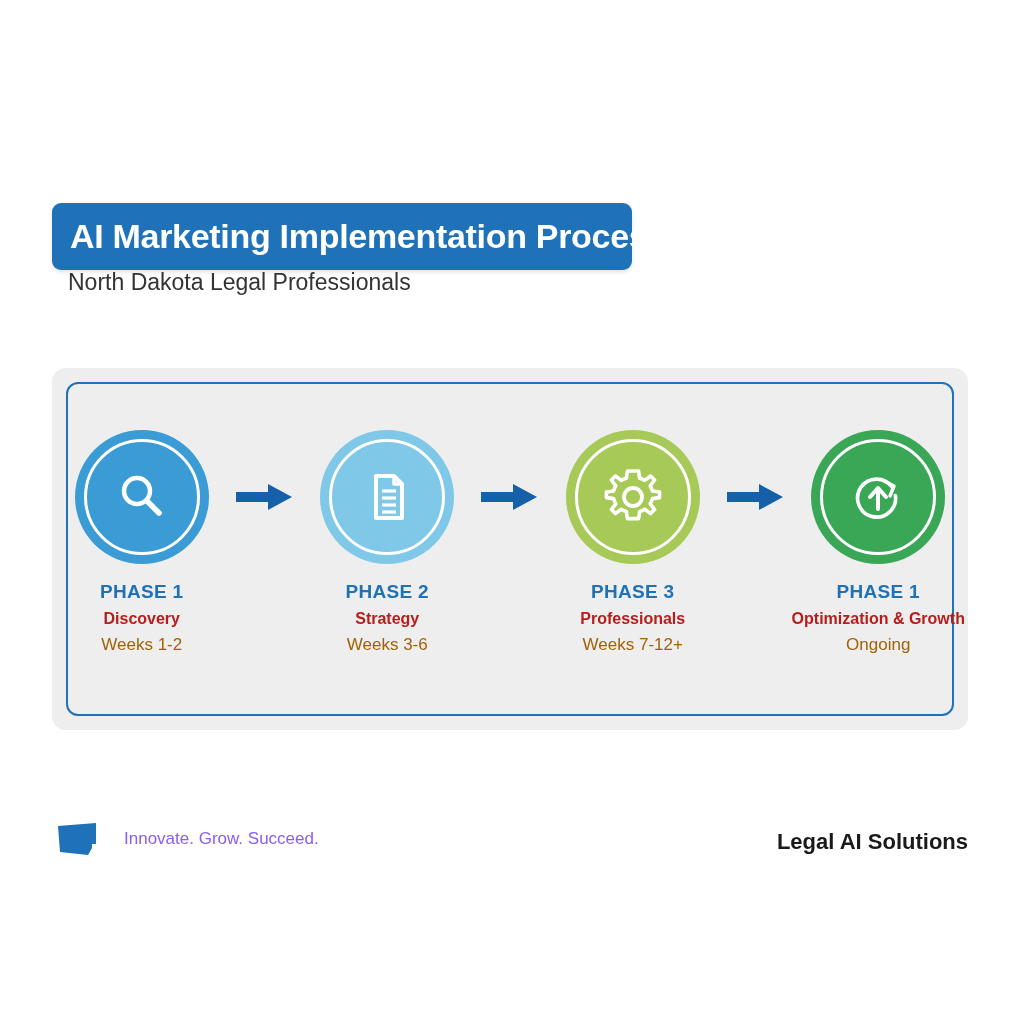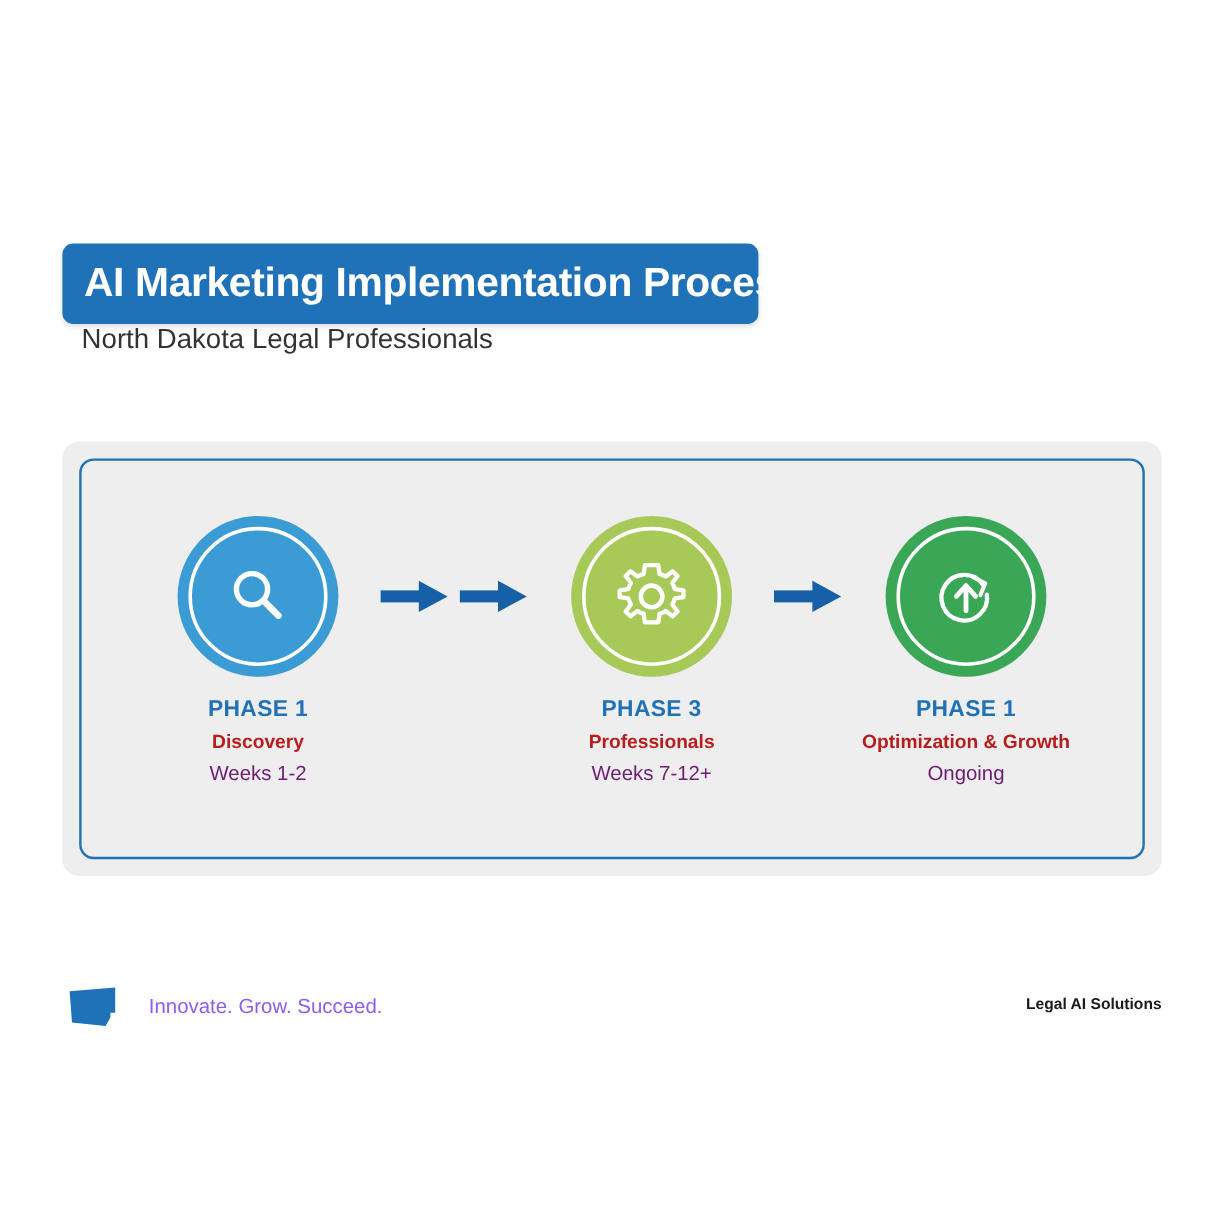--- a/index.html
+++ b/index.html
@@ -120,21 +120,21 @@
   .phase-name {
     margin-top: 7px;
     font-size: 16px;
     font-weight: bold;
     color: #b91c1c;
     white-space: nowrap;
   }
   .phase-time {
     margin-top: 7px;
     font-size: 17px;
-    color: #701a75;
+    color: #a16207;
     white-space: nowrap;
   }
 
   .arrow {
     width: 66px;
     margin-top: 52px;
     display: flex;
     align-items: center;
     justify-content: center;
     flex: none;
@@ -158,21 +158,21 @@
     left: 68px;
     top: 9px;
     font-size: 17px;
     color: #8b5cf6;
     white-space: nowrap;
   }
   #footer-brand {
     position: absolute;
     right: 0;
     top: 9px;
-    font-size: 13px;
+    font-size: 22px;
     font-weight: bold;
     color: #1a1a1a;
     white-space: nowrap;
   }
 </style>
 </head>
 <body>
 
 <div id="title-bar">
   <div id="title-text">AI Marketing Implementation Process</div>
@@ -199,20 +199,38 @@
       <div class="phase-time">Weeks 1-2</div>
     </div>
 
     <div class="arrow">
       <svg width="58" height="30" viewBox="0 0 58 30">
         <rect x="0" y="10" width="34" height="10" fill="#1560a8"></rect>
         <polygon points="32,2 56,15 32,28" fill="#1560a8"></polygon>
       </svg>
     </div>
 
+    <div class="phase">
+      <div class="phase-circle" style="background:#7fc8e8;">
+        <div class="ring"></div>
+        <div class="phase-icon">
+          <svg width="62" height="62" viewBox="0 0 62 62">
+            <path d="M20 10 L38 10 L46 18 L46 52 L20 52 Z" fill="none" stroke="#ffffff" stroke-width="4" stroke-linejoin="round"></path>
+            <path d="M38 10 L38 18 L46 18" fill="none" stroke="#ffffff" stroke-width="3.5" stroke-linejoin="round"></path>
+            <line x1="26" y1="25" x2="40" y2="25" stroke="#ffffff" stroke-width="3.2"></line>
+            <line x1="26" y1="32" x2="40" y2="32" stroke="#ffffff" stroke-width="3.2"></line>
+            <line x1="26" y1="39" x2="40" y2="39" stroke="#ffffff" stroke-width="3.2"></line>
+            <line x1="26" y1="46" x2="40" y2="46" stroke="#ffffff" stroke-width="3.2"></line>
+          </svg>
+        </div>
+      </div>
+      <div class="phase-label">PHASE 2</div>
+      <div class="phase-name">Strategy</div>
+      <div class="phase-time">Weeks 3-6</div>
+    </div>
 
     <div class="arrow">
       <svg width="58" height="30" viewBox="0 0 58 30">
         <rect x="0" y="10" width="34" height="10" fill="#1560a8"></rect>
         <polygon points="32,2 56,15 32,28" fill="#1560a8"></polygon>
       </svg>
     </div>
 
     <div class="phase">
       <div class="phase-circle" style="background:#a6c957;">

